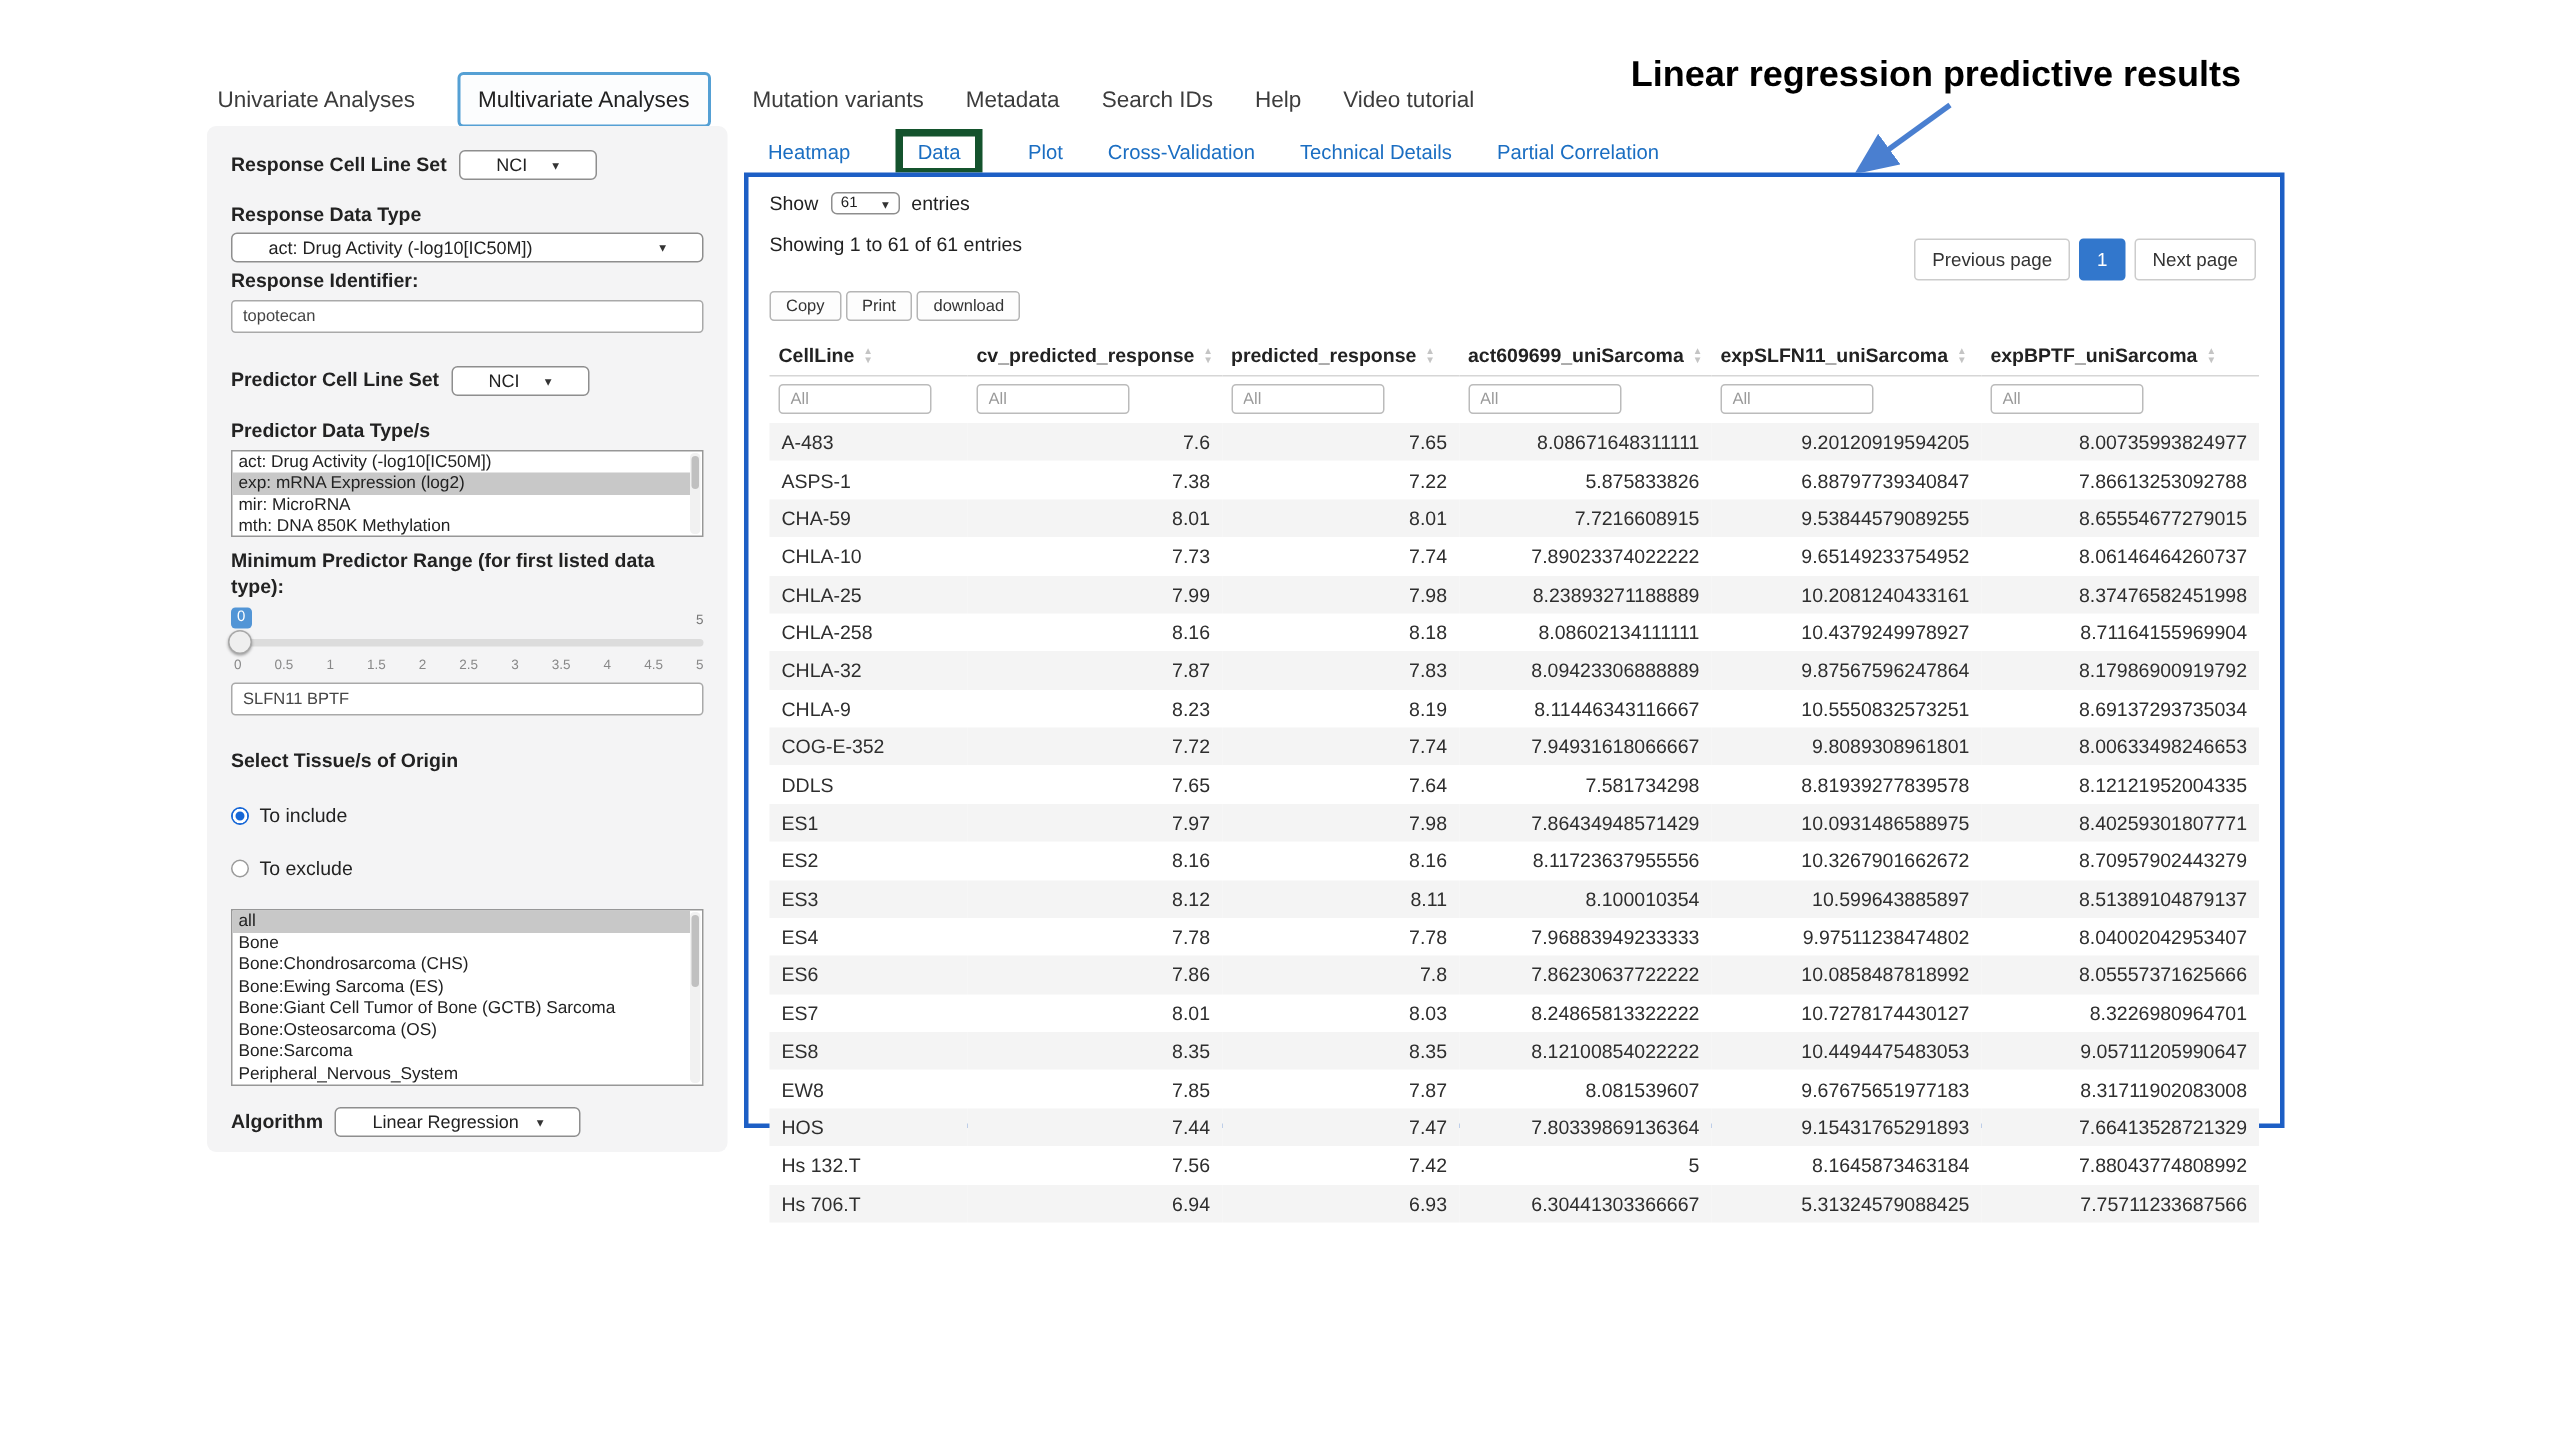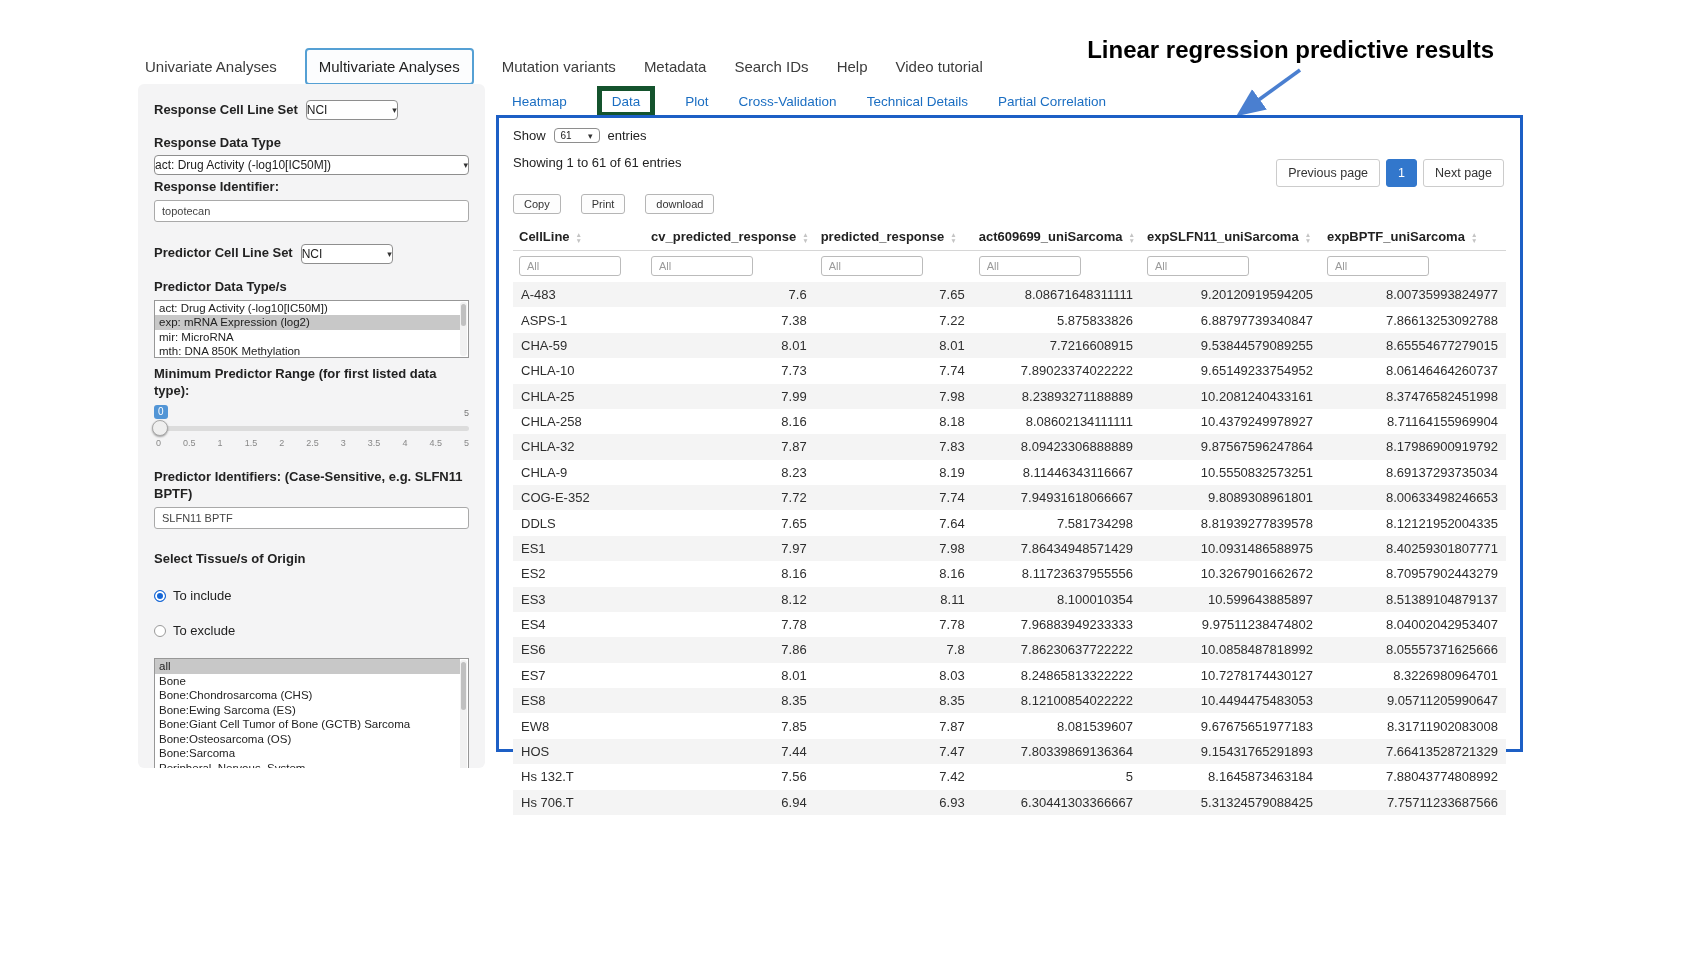--- a/index.html
+++ b/index.html
@@ -13,21 +13,21 @@
   
   .annotation { position:absolute; top:36px; right:206px; font-size:24px; font-weight:bold; color:#000000; }
   .annotation-arrow { position:absolute; left:1218px; top:64px; }
 
   
   .sidebar { position:absolute; left:138px; top:84px; width:347px; height:684px; background:#f4f4f5; border-radius:6px; padding:16px; overflow:hidden; font-size:13px; }
   .b { font-weight:bold; font-size:13px; line-height:1.3; display:block; }
   .inline-grp { display:flex; align-items:center; gap:8px; margin-bottom:15px; }
   .inline-grp .b { display:inline; }
   .grp { margin-bottom:12px; }
-  .fselect { display:inline-flex; align-items:center; justify-content:space-between; background:#fff; border:1px solid #8e8e8e; border-radius:4px; padding:2px 0; font-size:12px; gap:12px; min-width:92px; cursor:default; }
+  .fselect { display:inline-flex; align-items:center; justify-content:space-between; background:#fff; border:1px solid #8e8e8e; border-radius:4px; padding:2px 24px; font-size:12px; gap:12px; min-width:92px; cursor:default; }
   .fselect.full { width:100%; margin-top:3px; }
   .fselect .chev { font-size:9px; color:#333; }
   .tinput { width:100%; border:1px solid #a9a9a9; border-radius:3px; background:#fff; height:22px; font-size:11px; padding:2px 7px; margin-top:4px; font-family:"Liberation Sans",sans-serif; color:#444; }
   .listbox { position:relative; border:1px solid #979797; background:#fff; margin-top:4px; overflow:hidden; }
   .listbox .opts { padding-right:8px; }
   .listopt { font-size:11.5px; line-height:14.5px; padding:0 4px; white-space:nowrap; overflow:hidden; cursor:default; color:#222; }
   .listopt.sel { background:#c8c8c8; }
   .listbox .sb { position:absolute; right:1px; top:1px; bottom:1px; width:7px; background:#f1f1f1; border-radius:3px; }
   .listbox .sb .thumb { position:absolute; top:2px; left:1px; width:5px; height:42%; background:#c0c0c0; border-radius:3px; }
   .lb-pred { height:58px; }
@@ -50,21 +50,21 @@
   .main-tab.highlighted { border:5px solid #14532d; padding:3px 10px; }
 
   
   .main-panel { position:absolute; left:496px; top:115px; width:1027px; height:637px; border:3px solid #1d5fc5; background:#fff; padding:8px 14px; }
   .show-row { display:flex; align-items:center; gap:8px; font-size:13px; margin-top:2px; }
   .fselect.small { font-size:10px; padding:1px 6px; gap:8px; min-width:46px; }
   .showing { font-size:13px; margin-top:12px; }
   .pagination { position:absolute; top:41px; right:16px; display:flex; align-items:flex-end; gap:6px; font-size:12.5px;margin-left:10px; }
   .pg-btn { border:1px solid #ccc; border-radius:3px; padding:6px 11px; background:#fff; color:#333; font-size:12.5px; font-family:"Liberation Sans",sans-serif; cursor:default; }
   .pg-num { background:#3277cc; border:1px solid #3277cc; border-radius:3px; padding:6px 11px; color:#fff; font-size:12.5px; cursor:default; }
-  .toolbar { margin-top:24px; display:flex; gap:20px; }
+  .toolbar { margin-top:24px; display:flex; gap:3px; }
   .tb-btn { border:1px solid #b5b5b5; border-radius:3px; padding:3px 10px; background:#fdfdfd; font-size:11px; color:#333; font-family:"Liberation Sans",sans-serif; cursor:default; }
 
   
   table.data { border-collapse:collapse; width:100%; margin-top:8px; }
   table.data th { text-align:left; font-weight:bold; font-size:13px; padding:7px 6px 6px 6px; white-space:nowrap; border-bottom:1px solid #d6d6d6; cursor:default; }
   table.data th:nth-child(1){ width:132px; }
   table.data th:nth-child(2){ width:168px; }
   table.data th:nth-child(3){ width:158px; }
   table.data th:nth-child(4){ width:168px; }
   table.data th:nth-child(5){ width:180px; }
@@ -138,21 +138,21 @@
           <div class="listopt sel">exp: mRNA Expression (log2)</div>
           <div class="listopt">mir: MicroRNA</div>
           <div class="listopt">mth: DNA 850K Methylation</div>
         </div>
       <div class="sb">
           <div class="thumb"></div>
         </div>
     </div>
   </div>
 
-  <div class="grp" style="margin-bottom:18px;">
+  <div class="grp" style="margin-bottom:0;">
     <span class="b">Minimum Predictor Range (for first listed data type):</span>
     <div class="slider">
       <span class="val">0</span>
       <span class="maxlab">5</span>
       <div class="track"></div>
       <div class="handle"></div>
       <div class="ticks" id="sliderTicks">
           <span class="tick">0</span>
           <span class="tick">0.5</span>
           <span class="tick">1</span>
@@ -162,21 +162,20 @@
           <span class="tick">3</span>
           <span class="tick">3.5</span>
           <span class="tick">4</span>
           <span class="tick">4.5</span>
           <span class="tick">5</span>
         </div>
     </div>
   </div>
 
   <div class="grp" style="margin-bottom:22px;">
-    <span class="b">Predictor Identifiers: (Case-Sensitive, e.g. SLFN11 BPTF)</span>
     <input class="tinput" value="SLFN11 BPTF" style="">
   </div>
 
   <div class="grp" style="margin-bottom:14px;">
     <span class="b" style="margin-bottom:6px;">Select Tissue/s of Origin</span>
     <div class="radio-row">
       <span class="radio checked"></span>
       <span>To include</span>
     </div>
     <div class="radio-row">

